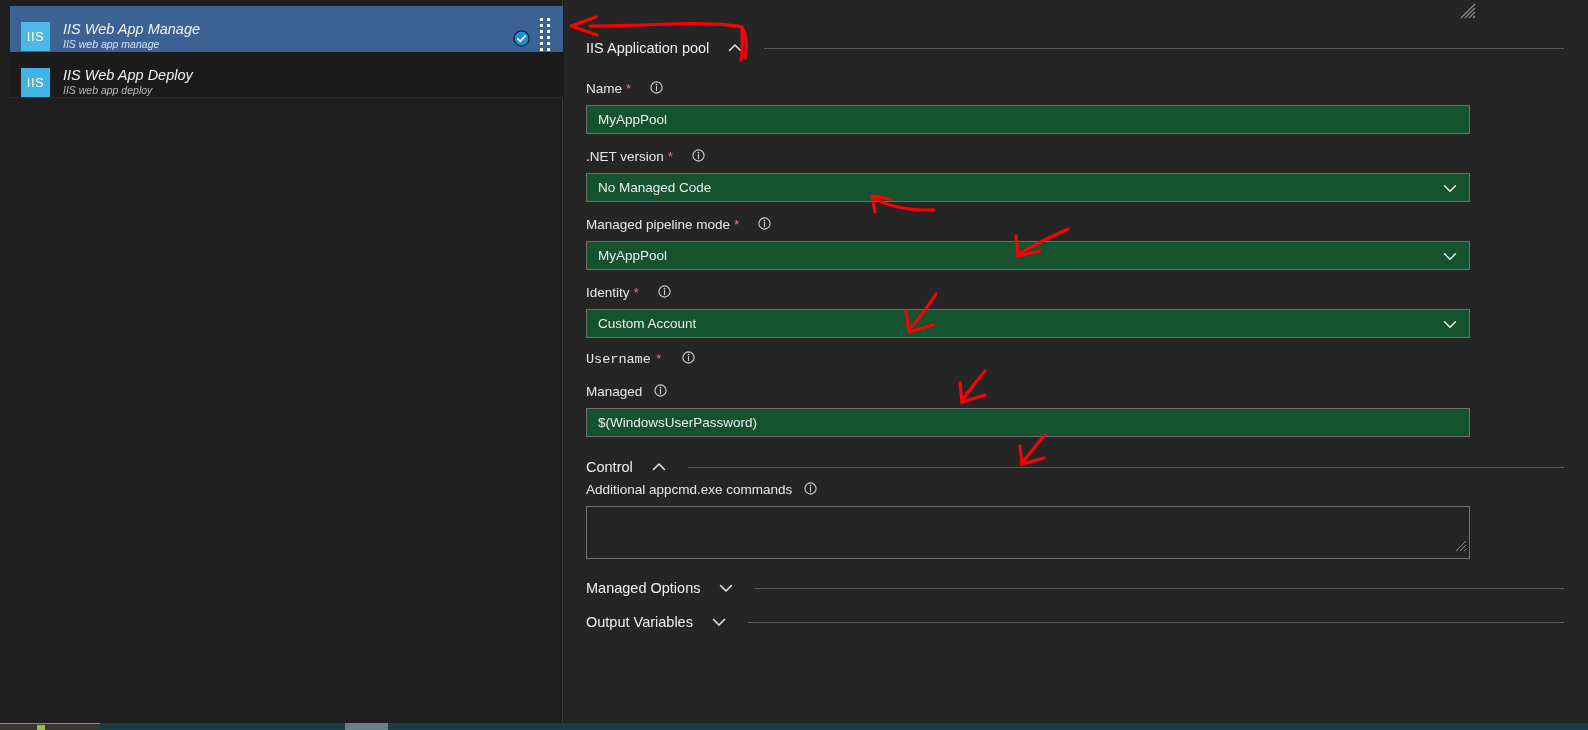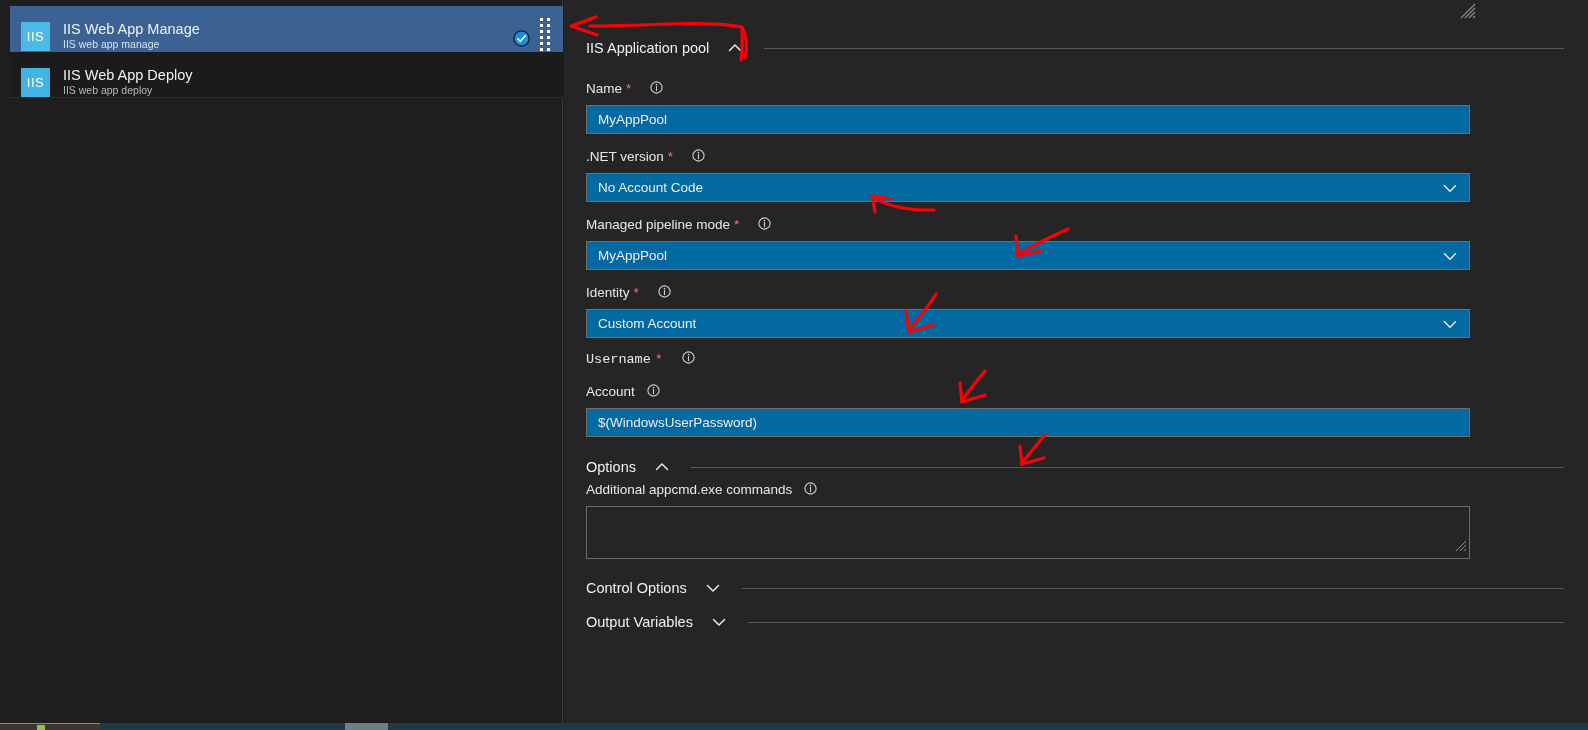--- a/index.html
+++ b/index.html
@@ -60,20 +60,21 @@
     justify-content: center;
     flex: 0 0 auto;
     font-family: "Liberation Sans", sans-serif;
   }
   .task-row.selected .task-tile { background: #4cb9e8; }
   .task-text {
     margin-left: 13px;
     line-height: 1.12;
     flex: 1 1 auto;
     min-width: 0;
+    font-style: italic;
   }
   .task-title {
     font-size: 14.5px;
     color: #f2f2f2;
     white-space: nowrap;
   }
   .task-sub {
     font-size: 10.5px;
     color: #b9b9b9;
     margin-top: 2px;
@@ -161,21 +162,21 @@
     flex: 0 0 auto;
     display: block;
   }
 
   .control {
     position: relative;
     height: 29px;
     margin-top: 7px;
     width: 884px;
     border: 1px solid #6e6e6e;
-    background: #0369a1;
+    background: #14532d;
     box-sizing: border-box;
     display: flex;
     align-items: center;
   }
   .control .val {
     font-size: 13.5px;
     color: #ededed;
     padding-left: 11px;
     white-space: nowrap;
     overflow: hidden;
@@ -330,21 +331,21 @@
         <span class="req-star">*</span>
         <span class="info-icon">
           <svg width="13" height="13" viewBox="0 0 13 13">
             <circle cx="6.5" cy="6.5" r="5.6" fill="none" stroke="#cfcfcf" stroke-width="1.1"></circle>
             <circle cx="6.5" cy="3.5" r="0.85" fill="#cfcfcf"></circle>
             <path d="M6.5 5.4 L6.5 9.6" stroke="#cfcfcf" stroke-width="1.1" stroke-linecap="round"></path>
           </svg>
         </span>
       </div>
       <div class="control">
-        <span class="val">No Account Code</span>
+        <span class="val">No Managed Code</span>
         <span class="caret">
           <svg width="14" height="9" viewBox="0 0 14 9">
             <path d="M1.5 1.8 L7 7.2 L12.5 1.8" fill="none" stroke="#e9e9e9" stroke-width="1.5" stroke-linecap="round" stroke-linejoin="round"></path>
           </svg>
         </span>
       </div>
     </div>
 
     <div style="margin-top:13px;">
       <div class="field-label">
@@ -399,36 +400,36 @@
             <circle cx="6.5" cy="6.5" r="5.6" fill="none" stroke="#cfcfcf" stroke-width="1.1"></circle>
             <circle cx="6.5" cy="3.5" r="0.85" fill="#cfcfcf"></circle>
             <path d="M6.5 5.4 L6.5 9.6" stroke="#cfcfcf" stroke-width="1.1" stroke-linecap="round"></path>
           </svg>
         </span>
       </div>
     </div>
 
     <div style="margin-top:13px;">
       <div class="field-label">
-        <span>Account</span>
+        <span>Managed</span>
         <span class="info-icon" style="margin-left:12px;">
           <svg width="13" height="13" viewBox="0 0 13 13">
             <circle cx="6.5" cy="6.5" r="5.6" fill="none" stroke="#cfcfcf" stroke-width="1.1"></circle>
             <circle cx="6.5" cy="3.5" r="0.85" fill="#cfcfcf"></circle>
             <path d="M6.5 5.4 L6.5 9.6" stroke="#cfcfcf" stroke-width="1.1" stroke-linecap="round"></path>
           </svg>
         </span>
       </div>
       <div class="control">
         <span class="val">$(WindowsUserPassword)</span>
       </div>
     </div>
 
     <div class="section-header" style="margin-top:18px;">
-      <span class="sh-label">Options</span>
+      <span class="sh-label">Control</span>
       <span class="chev">
         <svg width="14" height="10" viewBox="0 0 14 10">
           <path d="M1.5 7.5 L7 2 L12.5 7.5" fill="none" stroke="#e9e9e9" stroke-width="1.5" stroke-linecap="round" stroke-linejoin="round"></path>
         </svg>
       </span>
       <span class="sh-rule"></span>
     </div>
 
     <div style="margin-top:1px;">
       <div class="field-label">
@@ -449,21 +450,21 @@
               <path d="M12 2 L2 12"></path>
                 <path d="M12 6 L6 12"></path>
                 <path d="M12 10 L10 12"></path>
             </g>
           </svg>
         </span>
       </div>
     </div>
 
     <div class="section-header" style="margin-top:17px;">
-      <span class="sh-label">Control Options</span>
+      <span class="sh-label">Managed Options</span>
       <span class="chev">
         <svg width="14" height="10" viewBox="0 0 14 10">
           <path d="M1.5 2.5 L7 8 L12.5 2.5" fill="none" stroke="#e9e9e9" stroke-width="1.5" stroke-linecap="round" stroke-linejoin="round"></path>
         </svg>
       </span>
       <span class="sh-rule"></span>
     </div>
 
     <div class="section-header" style="margin-top:10px;">
       <span class="sh-label">Output Variables</span>

